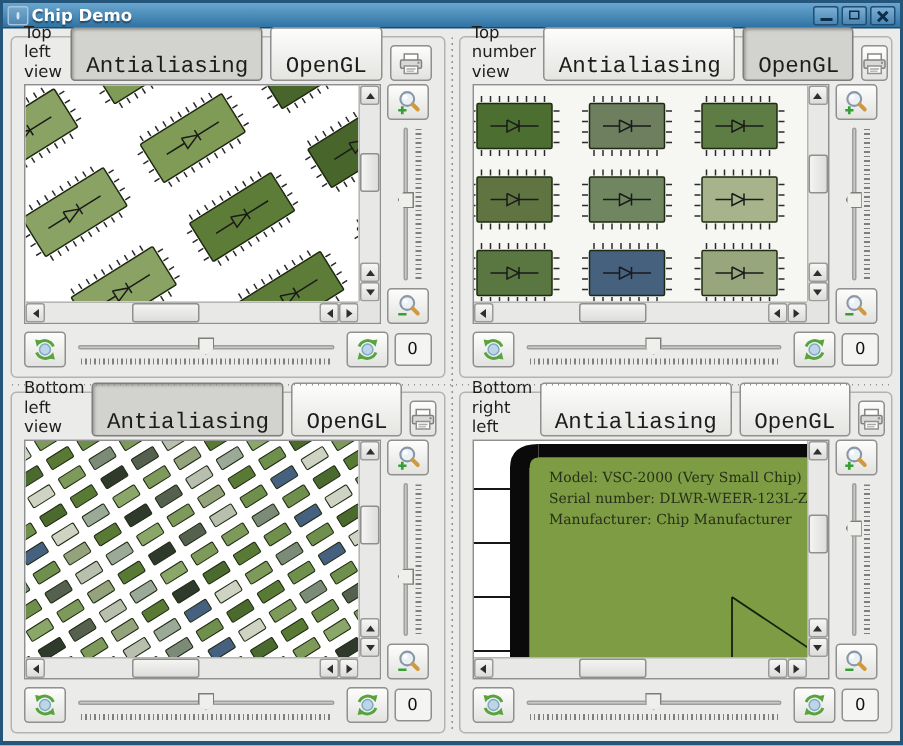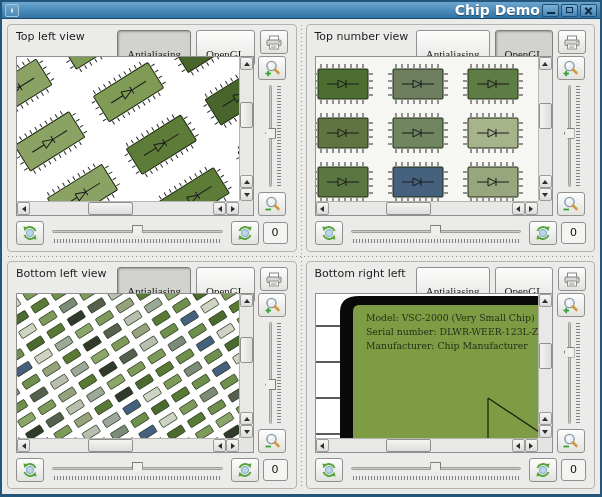--- a/index.html
+++ b/index.html
@@ -2,35 +2,35 @@
 <html><head>
 <meta charset="utf-8">
 <style>
   html,body{margin:0;padding:0;background:#c8c8c8;font-family:"DejaVu Sans","Liberation Sans",sans-serif;}
   *{box-sizing:border-box;}
   .window{width:602px;height:497px;border:2px solid #24567c;border-bottom-width:3px;background:#ebebe9;position:relative;overflow:hidden;}
   
   .titlebar{height:17px;background:linear-gradient(#6aa6cf,#2f73a4);border-bottom:1px solid #1d4a6e;display:flex;align-items:center;padding:0 3px;gap:2px;}
   .win-icon{width:13px;height:13px;border:1px solid #a8c4da;border-radius:2px;background:rgba(255,255,255,.12);display:flex;align-items:center;justify-content:center;}
   .win-icon i{display:block;width:5px;height:5px;border:1.5px solid #d6e4f0;border-radius:50%;}
-  .title{flex:1;text-align:right;color:#fff;font-weight:bold;font-size:14px;text-shadow:0 1px 1px rgba(0,0,0,.45);}
+  .title{flex:1;text-align:left;color:#fff;font-weight:bold;font-size:11px;text-shadow:0 1px 1px rgba(0,0,0,.45);}
   .tb-btn{width:17px;height:13px;background:linear-gradient(#7cb0d6,#4a86b4);border:1px solid #234f73;border-radius:2px;position:relative;padding:0;cursor:default;}
   .g-min{position:absolute;left:4px;bottom:2px;width:8px;height:2px;background:#0e2d47;}
   .g-max{position:absolute;left:4px;top:2px;width:7px;height:6px;border:1.5px solid #0e2d47;}
   .g-x1,.g-x2{position:absolute;left:3px;top:5px;width:9px;height:2px;background:#0e2d47;}
   .g-x1{transform:rotate(45deg);} .g-x2{transform:rotate(-45deg);}
   
   .content{position:relative;height:475px;padding:5px 5px 5px;display:grid;grid-template-columns:1fr 1fr;grid-template-rows:228px 228px;gap:9px;}
   .split-v{position:absolute;top:6px;bottom:6px;left:50%;width:1px;background-image:repeating-linear-gradient(180deg,#8f8f8f 0 1px,transparent 1px 4px);}
   .split-h{position:absolute;left:6px;right:6px;top:237px;height:1px;background-image:repeating-linear-gradient(90deg,#8f8f8f 0 1px,transparent 1px 4px);}
   
   .panel{border:1px solid #b3b3b1;border-radius:4px;background:#ebebe9;padding:5px 8px 6px;display:flex;flex-direction:column;min-width:0;}
-  .p-head{height:24px;display:flex;align-items:flex-start;gap:5px;margin-bottom:2px;}
+  .p-head{height:24px;display:flex;align-items:flex-end;gap:5px;margin-bottom:2px;}
   .p-label{flex:1;font-size:11px;color:#1d1d1d;}
-  .btn{height:22px;padding:17px 9px;font-size:11px;font-family:Liberation Serif, serif;color:#1c1c1c;background:linear-gradient(#fdfdfc,#e4e4e1);border:1px solid #909090;border-radius:3px;cursor:default;}
+  .btn{height:22px;padding:17px 9px;font-size:15px;font-family:Liberation Mono, monospace;color:#1c1c1c;background:linear-gradient(#fdfdfc,#e4e4e1);border:1px solid #909090;border-radius:3px;cursor:default;}
   .btn.pressed{background:#d2d2cf;box-shadow:inset 1px 1px 2px rgba(0,0,0,.28);border-color:#7e7e7c;}
   .tool{height:24px;width:28px;padding:0;background:linear-gradient(#fdfdfc,#e2e2df);border:1px solid #909090;border-radius:3px;display:flex;align-items:center;justify-content:center;cursor:default;}
   .p-main{display:flex;gap:4px;height:160px;}
   .view-frame{width:238px;height:160px;border:1px solid #8f8f8f;background:#fff;position:relative;flex:none;}
   .scene{position:absolute;left:0;top:0;width:222px;height:144px;overflow:hidden;}
   
   .vscroll{position:absolute;top:0;right:0;bottom:14px;width:14px;background:#e8e8e6;border-left:1px solid #b5b5b3;}
   .hscroll{position:absolute;left:0;bottom:0;right:14px;height:14px;background:#e8e8e6;border-top:1px solid #b5b5b3;}
   .sb-corner{position:absolute;right:0;bottom:0;width:14px;height:14px;background:#e4e4e2;}
   .sb-btn{position:absolute;display:flex;align-items:center;justify-content:center;background:linear-gradient(#f6f6f4,#dcdcda);border:1px solid #9b9b99;border-radius:2px;padding:0;cursor:default;}

